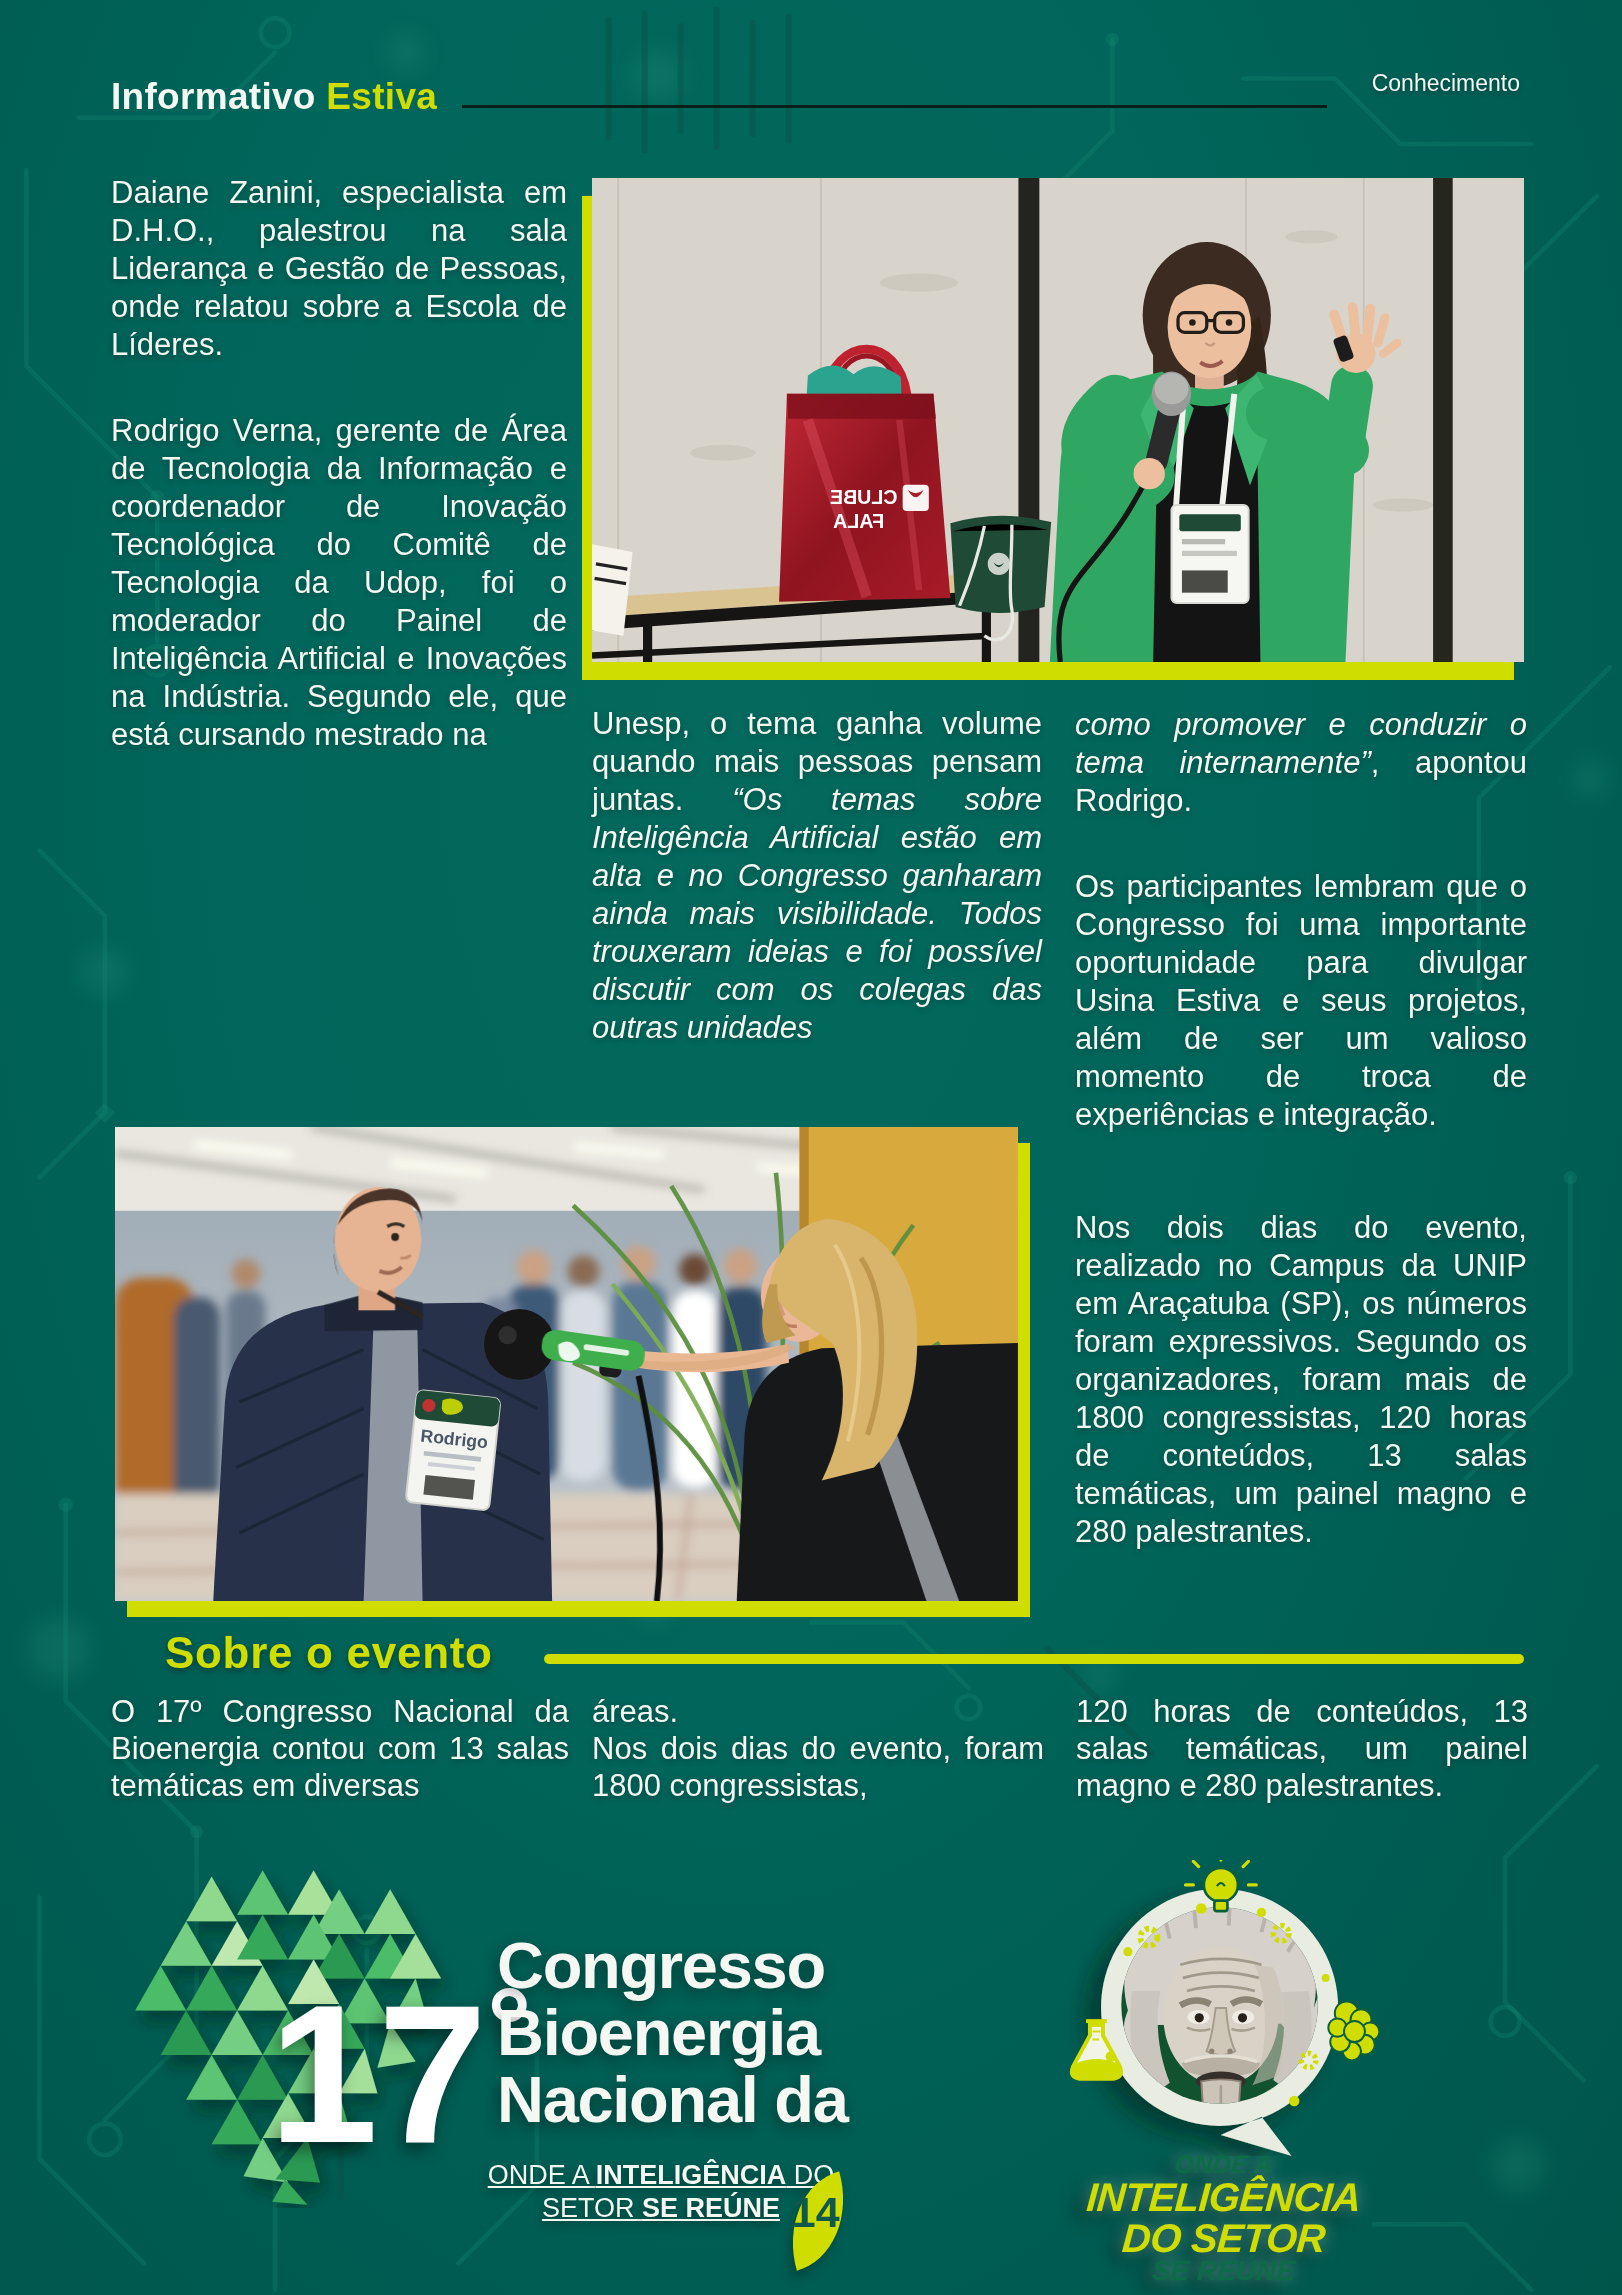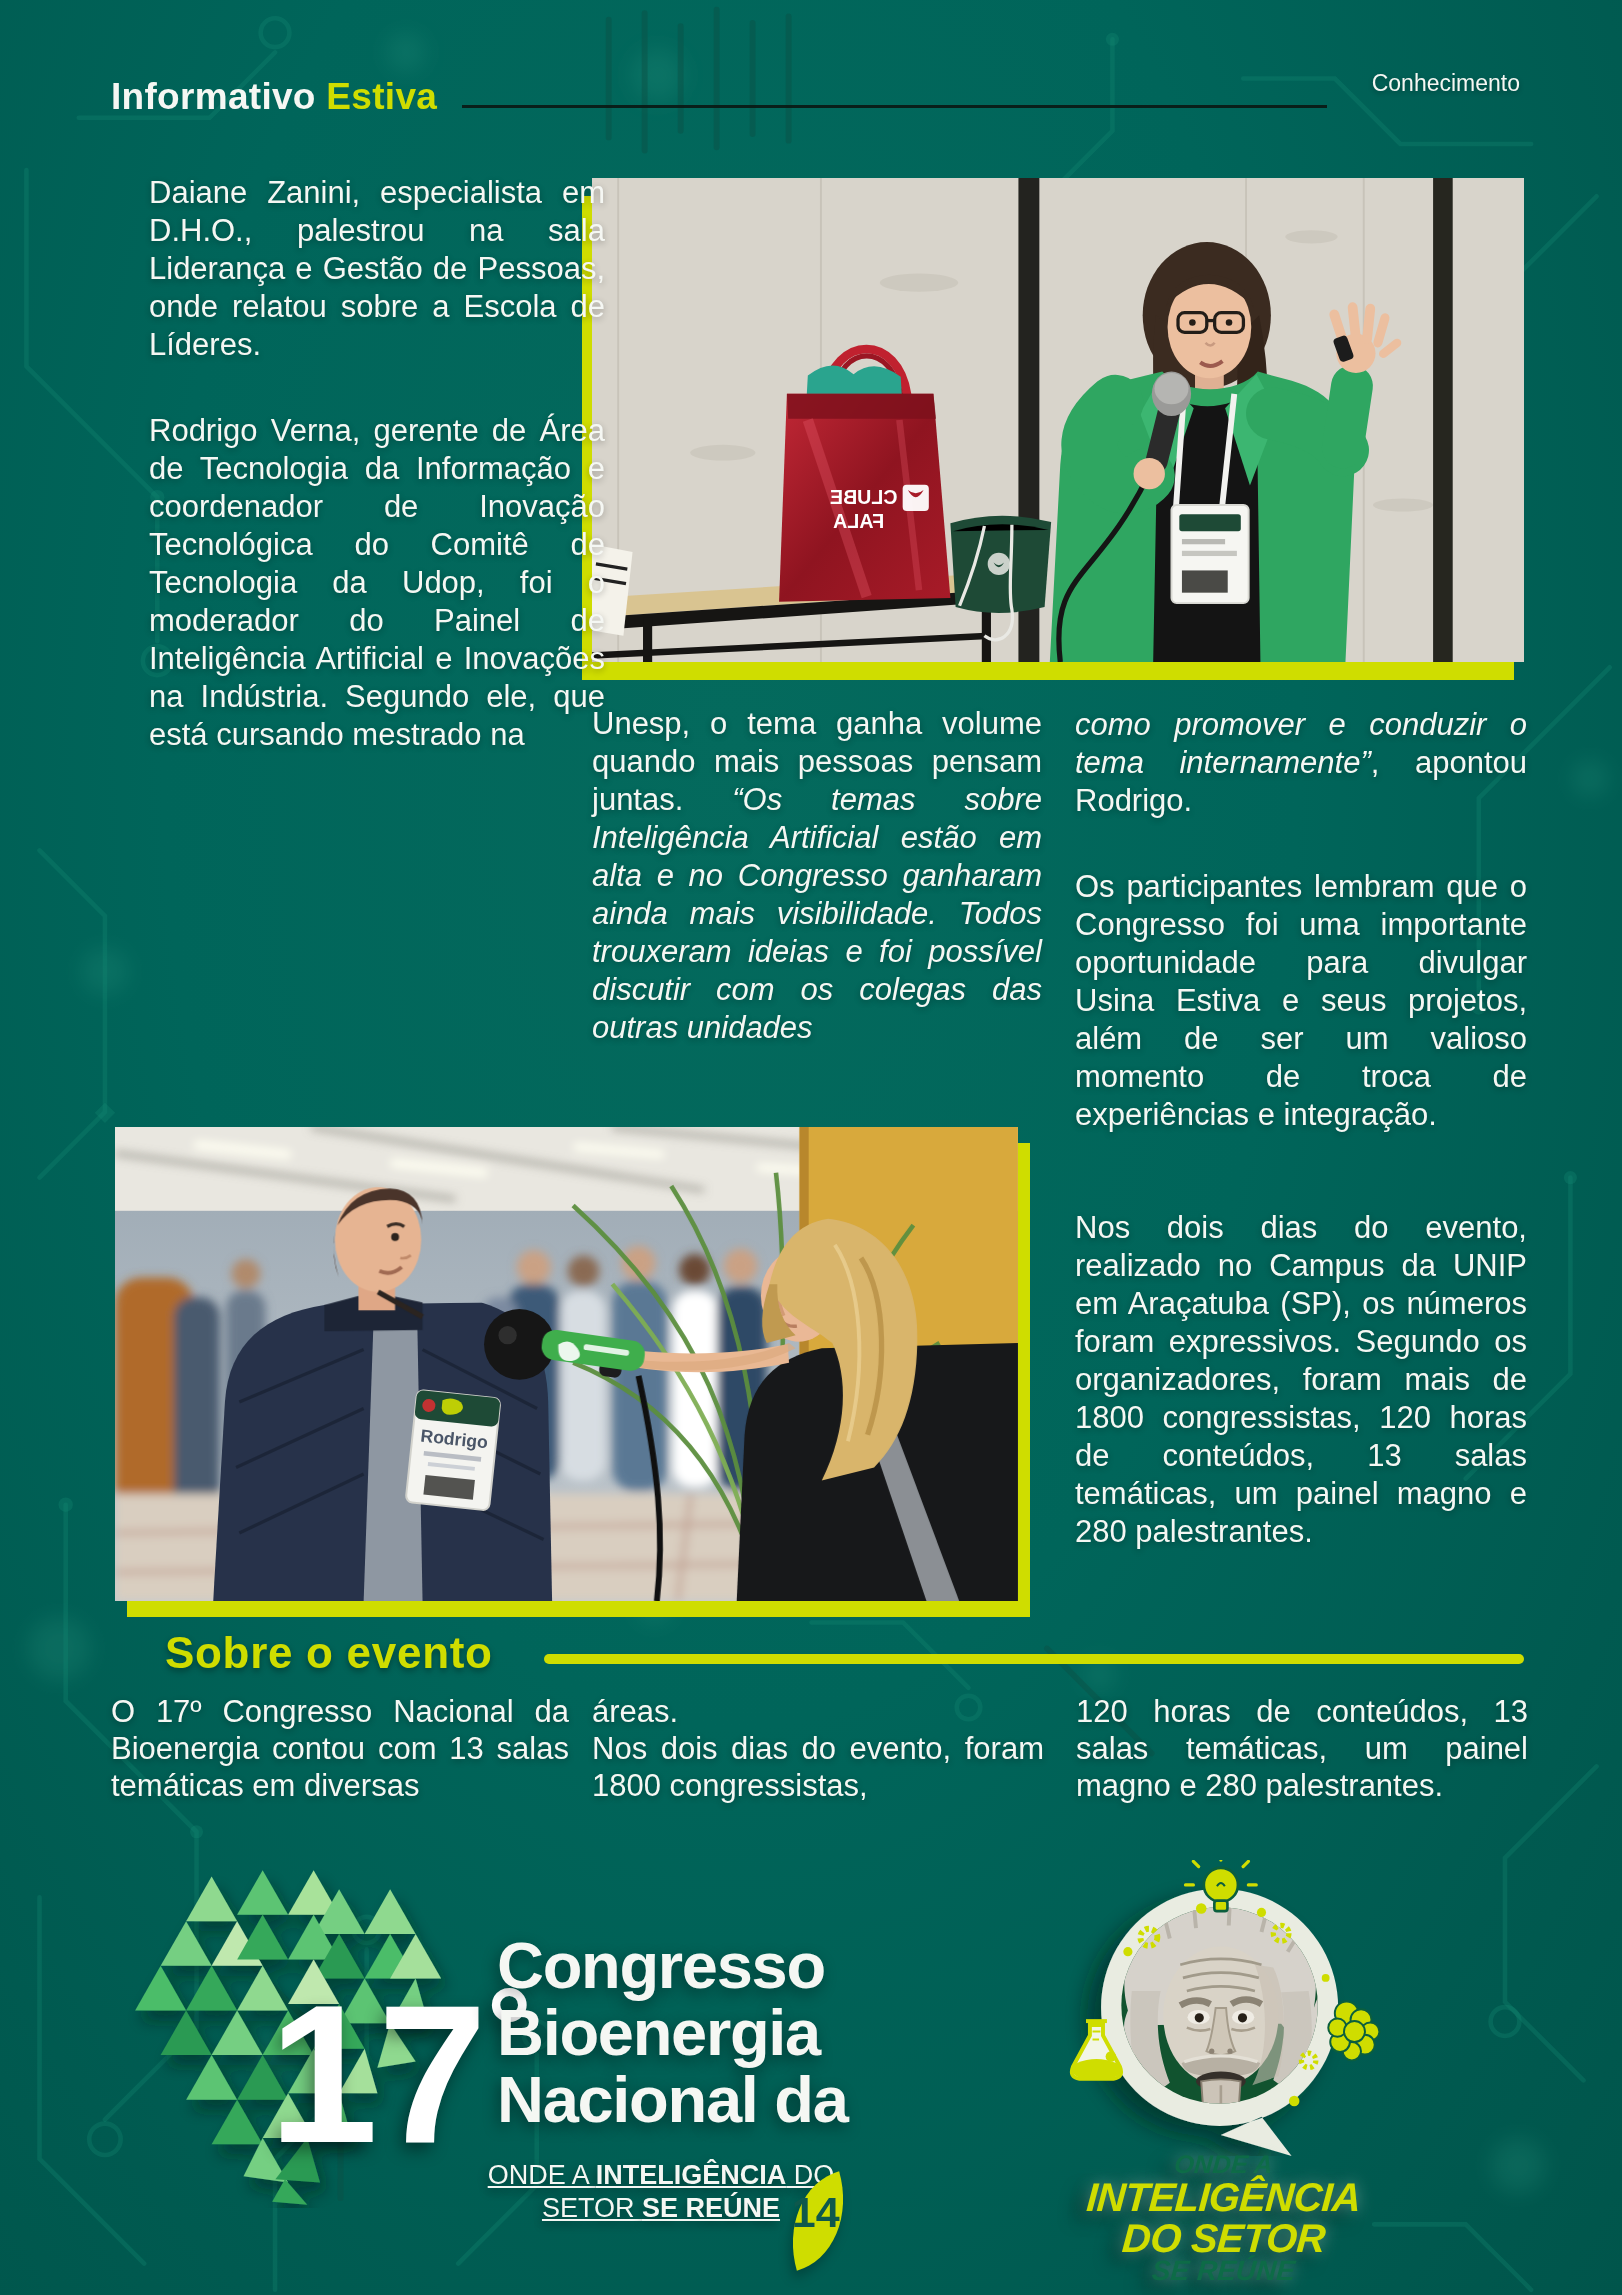--- a/index.html
+++ b/index.html
@@ -18,21 +18,21 @@
   .photo .back{position:absolute;background:#cfdd00;width:100%;height:100%;}
   .photo .scene{position:absolute;left:0;top:0;width:100%;height:100%;overflow:hidden;}
   .photo1{left:592px;top:178px;width:932px;height:484px;}
   .photo1 .back{left:-10.5px;top:18.3px;}
   .photo2{left:115px;top:1127px;width:903px;height:474px;}
   .photo2 .back{right:-11.8px;top:15.7px;}
   
   .bodycol{position:absolute;}
   .bodycol p{margin:0 0 48px 0;font-size:31px;line-height:38px;text-align:justify;
              text-shadow:0 2px 5.9px rgba(0,0,0,.30);}
-  .col1{left:111px;top:174px;width:456px;margin-left:38px;}
+  .col1{left:111px;top:174px;width:456px;}
   .col2{left:592px;top:705px;width:450px;}
   .col3{left:1075px;top:706px;width:452px;}
   .col1 p.q{margin-bottom:58px;}
   .col3 p.m2{margin-bottom:75px;}
   .it{font-style:italic;}
   .b{font-weight:700;}
   
   .sobre-title{left:165px;top:1628px;font-size:44px;font-weight:700;color:#cfdd00;letter-spacing:0.7px;
                text-shadow:0 2.6px 6.5px rgba(0,0,0,.35);}
   .sobre-rule{left:544px;top:1654px;width:980px;height:9.8px;background:#cfdd00;border-radius:5.2px;}

